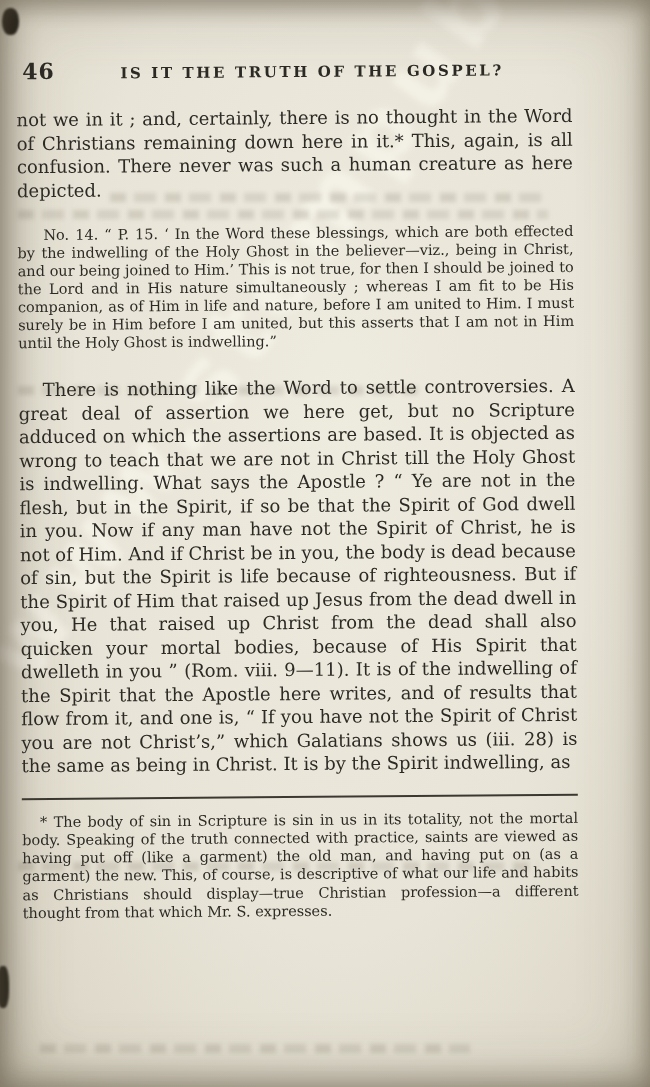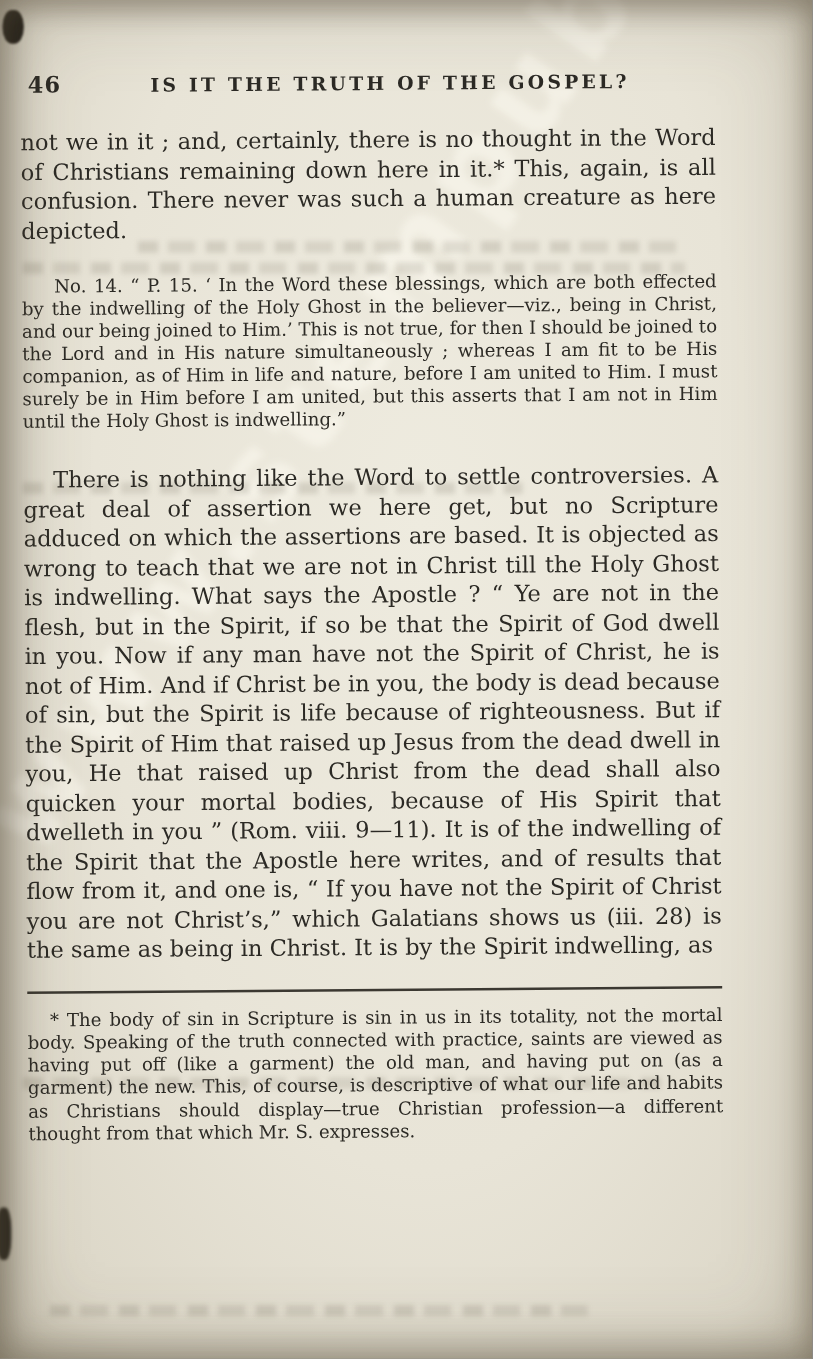--- a/index.html
+++ b/index.html
@@ -42,21 +42,21 @@
     left:16px;top:56px;width:556px;
     z-index:3;
     transform:rotate(-0.45deg);
     transform-origin:center top;
   }
   .header-row{
     display:flex;align-items:baseline;
     margin:0 0 2px 0;
   }
   .page-number{
-    font-size:18px;font-weight:700;letter-spacing:1px;
+    font-size:22px;font-weight:700;letter-spacing:1px;
     padding-left:6px;width:70px;
   }
   .running-head{
     flex:1;text-align:center;
     font-size:15px;font-weight:700;
     letter-spacing:2.6px;
     padding-right:40px;
     white-space:nowrap;
   }
   .para{

